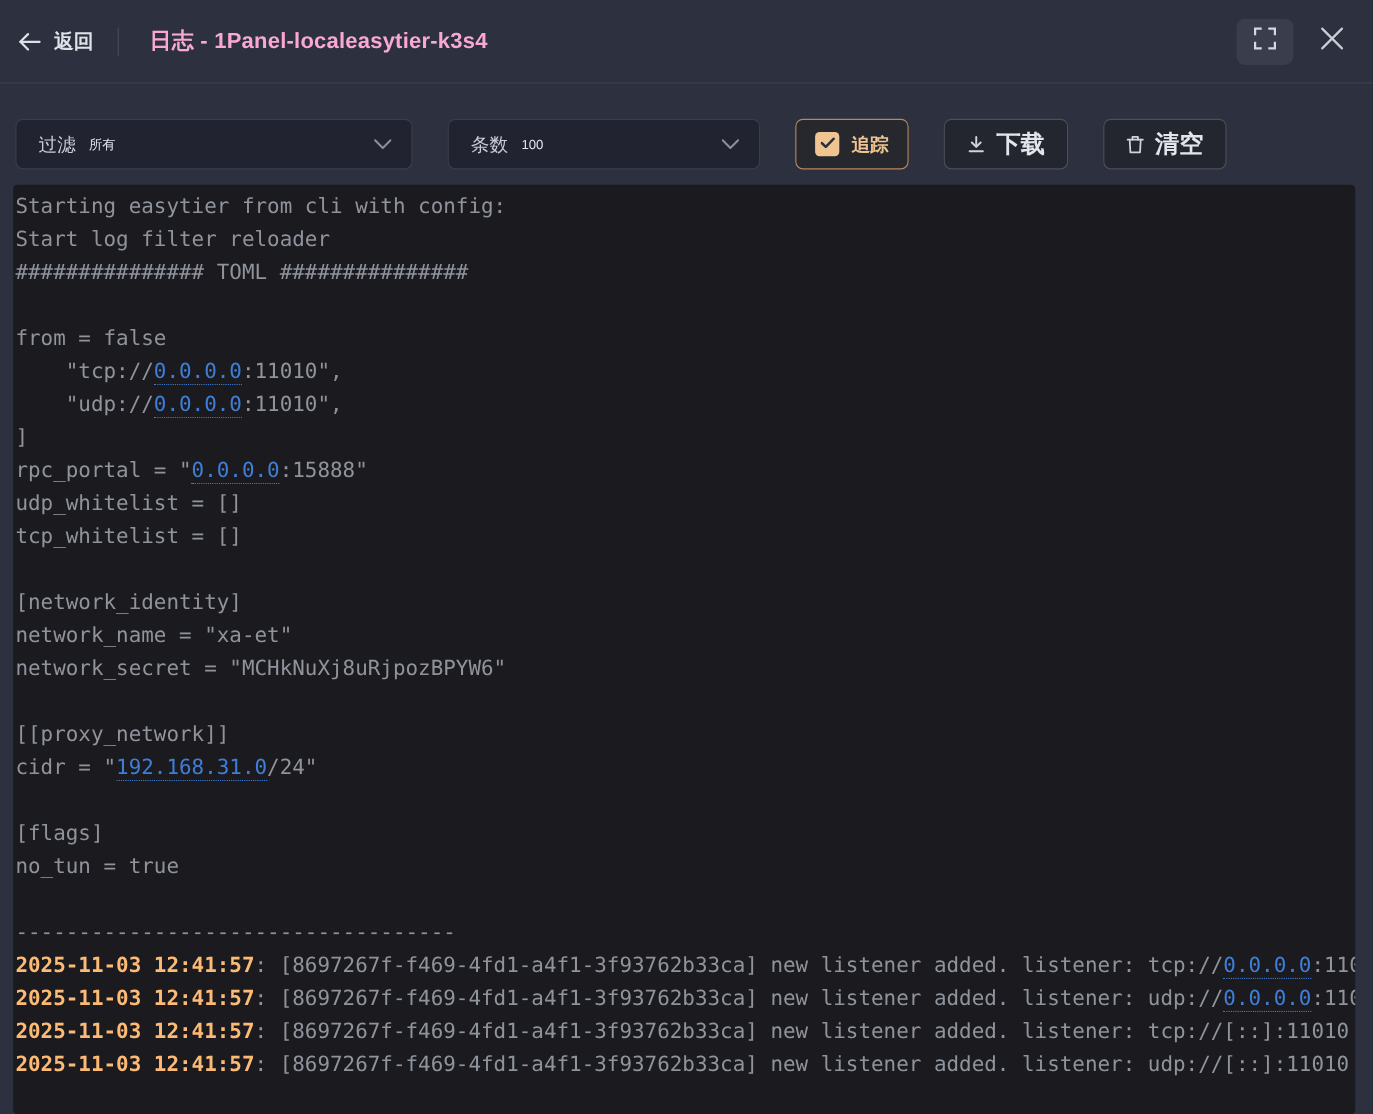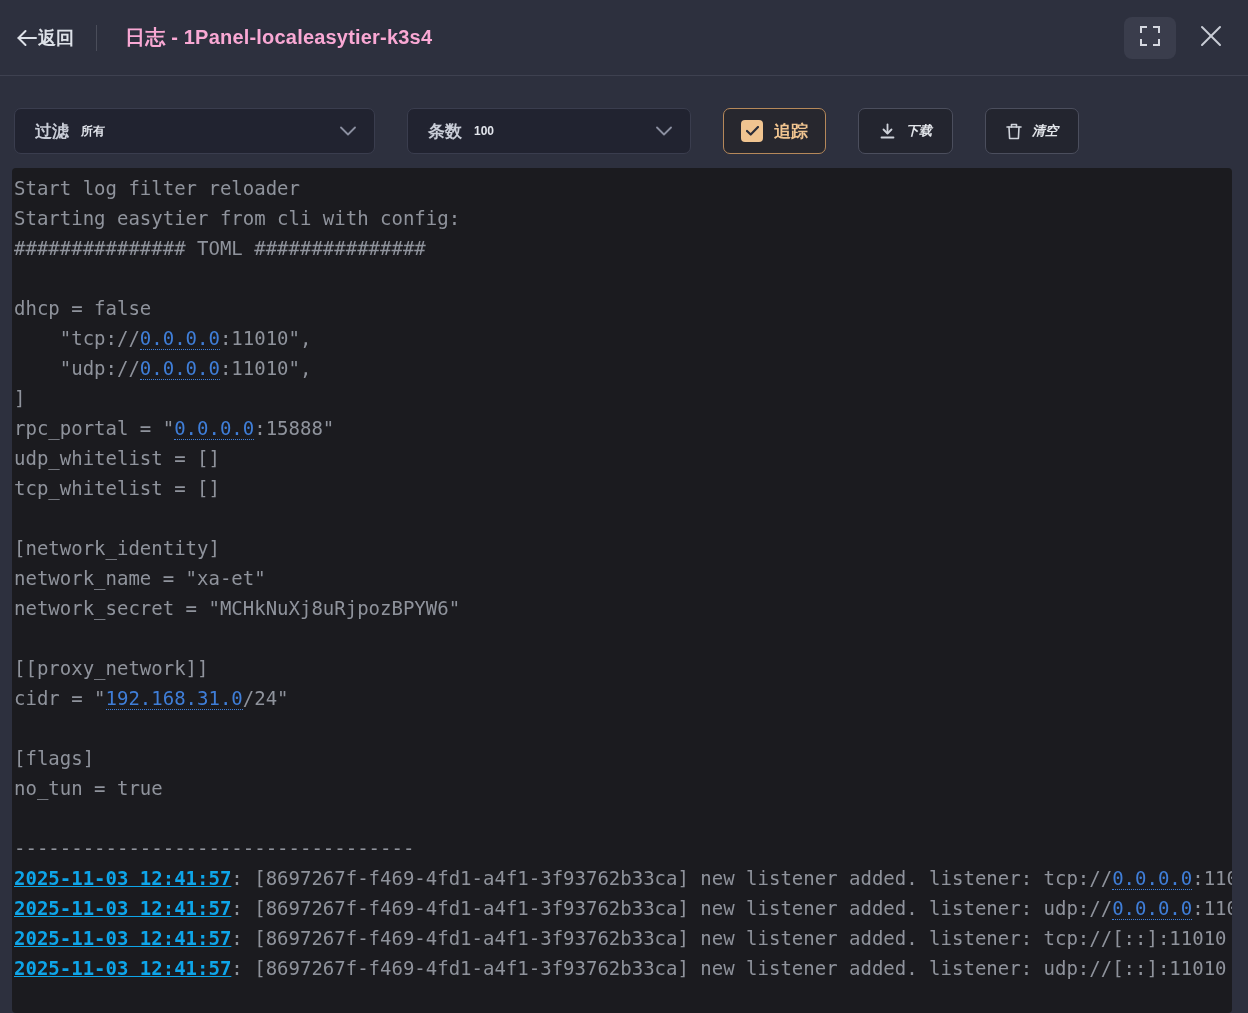--- a/index.html
+++ b/index.html
@@ -14,21 +14,21 @@
   
   .header {
     height: 76px;
     flex: 0 0 76px;
     display: flex;
     align-items: center;
     padding: 0 20px 0 16px;
     border-bottom: 1px solid #3e4150;
   }
   .back-btn {
-    display: flex; align-items: center; 
+    display: flex; align-items: center; gap: 11px;
     color: #dde1e8; font-size: 18px; font-weight: 600;
     cursor: pointer;
   }
   .back-btn svg { display: block; }
   .header-divider {
     width: 1px; height: 26px; background: #4a4d5a;
     margin: 0 28px 0 22px;
   }
   .page-title {
     color: #f9a8d4; font-size: 20px; font-weight: 600;
@@ -53,21 +53,20 @@
     margin: 32px 0 14px 14px;
     gap: 32px;
   }
   .select {
     height: 46px; border-radius: 7px;
     background: #212330;
     border: 1px solid #3a3d4e;
     display: flex; align-items: center;
     padding: 0 18px 0 20px;
     cursor: pointer;
-    font-weight: bold;
   }
   .select.filter { width: 361px; }
   .select.lines { width: 284px; }
   .select .lbl { color: #c9cdd7; font-size: 17px; margin-right: 12px; }
   .select .val { color: #e2e5ec; font-size: 12px; }
   .select .chev { margin-left: auto; display: flex; }
 
   .follow-toggle {
     height: 46px; border-radius: 7px;
     background: #27272e;
@@ -82,23 +81,22 @@
     display: flex; align-items: center; justify-content: center;
   }
   .follow-label { color: #f0c490; font-size: 17px; font-weight: 600; }
 
   .tool-btn {
     height: 46px; border-radius: 7px;
     background: #23252f;
     border: 1px solid #4b4e5d;
     display: flex; align-items: center; gap: 10px;
     padding: 0 20px;
-    color: #e2e5ea; font-size: 13px; font-weight: 600;
-    cursor: pointer;
-    font-style: italic;
+    color: #e2e5ea; font-size: 22px; font-weight: 600;
+    cursor: pointer;
   }
   .tool-btn svg { display: block; }
 
   
   .log-panel {
     flex: 1 1 auto;
     margin: 0 16px 0 12px;
     background: #1b1b1f;
     border-radius: 4px;
     overflow: hidden;
@@ -109,21 +107,21 @@
     font-size: 19px;
     line-height: 30px;
     white-space: pre;
     color: #8f939c;
   }
   .seg-plain { color: #8f939c; }
   .seg-link {
     color: #3f7ed8;
     border-bottom: 1px dotted #3f7ed8;
   }
-  .seg-timestamp { color: #0ea5e9; font-weight: bold; text-decoration: underline; }
+  .seg-timestamp { color: #fdba74; font-weight: bold; }
 </style>
 </head>
 <body>
 
 <div class="header">
   <div class="back-btn">
     <span>
       <svg width="22" height="18" viewBox="0 0 22 18" fill="none" stroke="#dde1e8" stroke-width="2" stroke-linecap="round" stroke-linejoin="round">
         <line x1="2.5" y1="9" x2="20" y2="9"></line>
         <polyline points="9.5,2 2.5,9 9.5,16"></polyline>
@@ -204,25 +202,25 @@
         <line x1="1" y1="4" x2="15" y2="4"></line>
         <path d="M5.5 4 V1.5 H10.5 V4"></path>
         <path d="M3 4 L3.6 15.5 H12.4 L13 4"></path>
       </svg>
     </span>
     <span>清空</span>
   </div>
 </div>
 
 <div class="log-panel" id="log-panel">
+    <div class="log-line"><span class="seg-plain">Starting easytier from cli with config:</span></div>
     <div class="log-line"><span class="seg-plain">Start log filter reloader</span></div>
-    <div class="log-line"><span class="seg-plain">Starting easytier from cli with config:</span></div>
     <div class="log-line"><span class="seg-plain">############### TOML ###############</span></div>
     <div class="log-line">&nbsp;</div>
-    <div class="log-line"><span class="seg-plain">dhcp = false</span></div>
+    <div class="log-line"><span class="seg-plain">from = false</span></div>
     <div class="log-line"><span class="seg-plain">    "tcp://</span><span class="seg-link">0.0.0.0</span><span class="seg-plain">:11010",</span></div>
     <div class="log-line"><span class="seg-plain">    "udp://</span><span class="seg-link">0.0.0.0</span><span class="seg-plain">:11010",</span></div>
     <div class="log-line"><span class="seg-plain">]</span></div>
     <div class="log-line"><span class="seg-plain">rpc_portal = "</span><span class="seg-link">0.0.0.0</span><span class="seg-plain">:15888"</span></div>
     <div class="log-line"><span class="seg-plain">udp_whitelist = []</span></div>
     <div class="log-line"><span class="seg-plain">tcp_whitelist = []</span></div>
     <div class="log-line">&nbsp;</div>
     <div class="log-line"><span class="seg-plain">[network_identity]</span></div>
     <div class="log-line"><span class="seg-plain">network_name = "xa-et"</span></div>
     <div class="log-line"><span class="seg-plain">network_secret = "MCHkNuXj8uRjpozBPYW6"</span></div>

